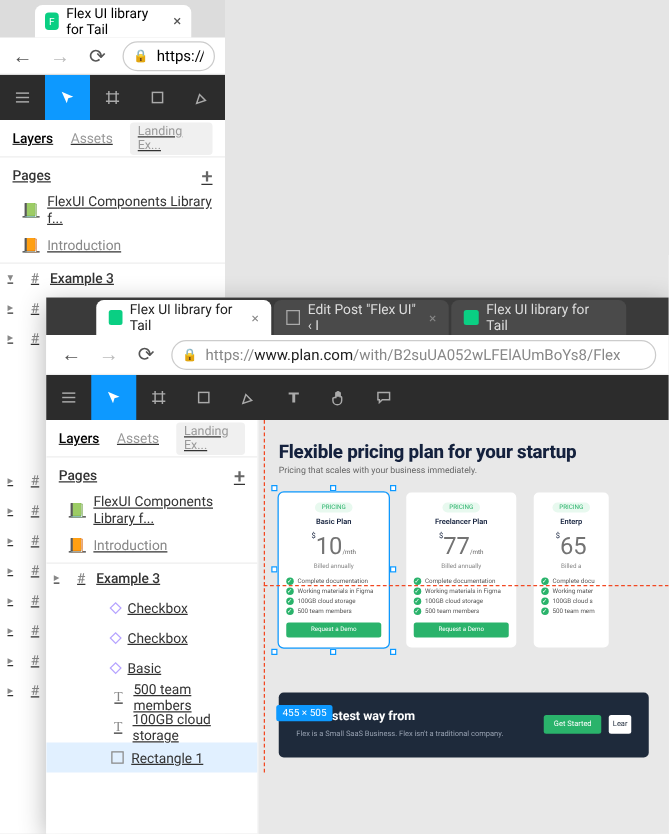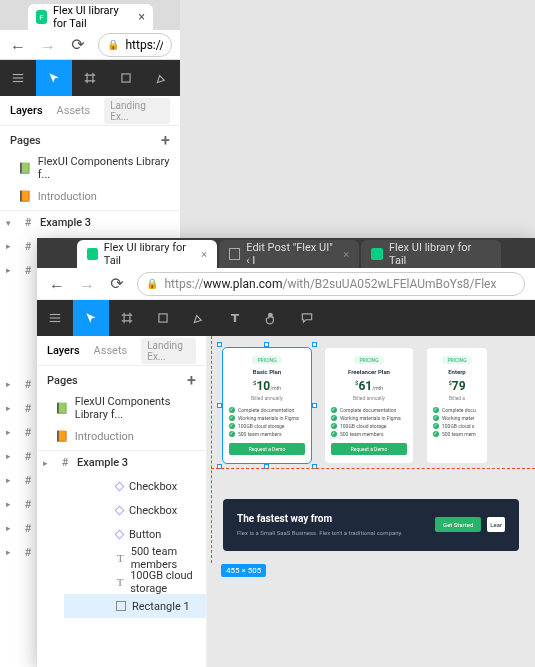--- a/index.html
+++ b/index.html
@@ -19,21 +19,21 @@
 .url-pill { flex: 1; height: 24px; border: 1px solid #ccc; border-radius: 12px; display: flex; align-items: center; padding: 0 8px; font-size: 12px; gap: 6px; overflow: hidden; }
 .lock { font-size: 10px; color: #666; }
 
 
 .fig-bar { height: 36px; background: #2c2c2c; display: flex; align-items: center; }
 .fig-btn { width: 36px; height: 36px; display: flex; align-items: center; justify-content: center; color: #aaa; }
 .fig-btn.active { background: #0d99ff; color: #fff; }
 .fig-btn svg { width: 14px; height: 14px; }
 
 
-.fig-panel { background: #fff; font-size: 11px; color: #333; }
+.fig-panel { background: #fff; font-size: 11px; color: #333; text-decoration: underline; }
 .panel-tabs { height: 30px; display: flex; align-items: center; padding: 0 10px; gap: 14px; border-bottom: 1px solid #eee; }
 .panel-tabs span { color: #999; }
 .panel-tabs span.on { color: #000; font-weight: 500; }
 .panel-tabs .file-chip { margin-left: auto; display: flex; align-items: center; gap: 4px; background: #f0f0f0; padding: 2px 6px; border-radius: 3px; font-size: 10px; }
 
 .pages-head { height: 28px; display: flex; align-items: center; justify-content: space-between; padding: 0 10px; font-weight: 500; }
 .plus { font-size: 16px; color: #666; }
 .page-row { height: 28px; display: flex; align-items: center; padding: 0 10px 0 18px; gap: 6px; color: #333; }
 .page-row .emoji { font-size: 11px; }
 .page-row.intro { color: #888; padding-left: 18px; }
@@ -67,21 +67,21 @@
 .pricing-head { font-size: 15px; font-weight: 800; color: #14213d; margin: 4px 0 2px 4px; letter-spacing: -0.2px; }
 .pricing-sub { font-size: 7px; color: #666; margin-left: 4px; margin-bottom: 14px; }
 
 .cards { display: flex; gap: 14px; margin-left: 4px; }
 .card { width: 88px; background: #fff; border-radius: 4px; padding: 8px 6px; font-size: 6px; color: #333; position: relative; }
 .card.sel { outline: 1px solid #0d99ff; }
 .card .tag { display: block; width: fit-content; margin: 0 auto 4px; background: #e8f9ef; color: #2ab36b; font-size: 5px; padding: 1px 5px; border-radius: 6px; }
 .card .pname { text-align: center; font-size: 6px; color: #14213d; font-weight: 600; margin-bottom: 4px; }
 .card .price { text-align: center; margin-bottom: 2px; }
 .card .price .cur { font-size: 6px; vertical-align: top; color: #14213d; }
-.card .price .amt { font-size: 12px; font-weight: 700; color: #14532d; }
+.card .price .amt { font-size: 19px; font-weight: 400; color: #737373; }
 .card .price .per { font-size: 5px; color: #666; }
 .card .billed { text-align: center; font-size: 5px; color: #888; margin-bottom: 6px; }
 .card .feat { display: flex; align-items: center; gap: 3px; font-size: 5px; color: #555; margin: 2px 0; }
 .card .feat .chk { width: 6px; height: 6px; background: #2ab36b; border-radius: 50%; position: relative; }
 .card .feat .chk::after { content: "✓"; color: #fff; font-size: 5px; position: absolute; top: -1px; left: 0.5px; }
 .card .cta { margin-top: 6px; background: #2ab36b; color: #fff; text-align: center; font-size: 5px; padding: 3px 0; border-radius: 2px; }
 
 .sel-handles { position: absolute; inset: -3px; pointer-events: none; }
 .sel-handles i { position: absolute; width: 5px; height: 5px; background: #fff; border: 1px solid #0d99ff; }
 .sel-handles i.tl { top: -3px; left: -3px; } .sel-handles i.tr { top: -3px; right: -3px; }
@@ -98,21 +98,21 @@
 .dark-cta .copy { flex: 1; }
 .dark-cta .h { color: #fff; font-size: 10px; font-weight: 700; line-height: 1.2; }
 .dark-cta .p { color: #96a0b0; font-size: 6px; margin-top: 4px; line-height: 1.3; }
 .dark-cta .btns { display: flex; gap: 6px; }
 .dark-cta .b1 { background: #2ab36b; color: #fff; font-size: 6px; padding: 4px 8px; border-radius: 2px; }
 .dark-cta .b2 { background: #fff; color: #1e2a3b; font-size: 6px; padding: 4px 3px; border-radius: 2px; }
 
 
 .win-front .fig-panel { width: 170px; position: absolute; top: 98px; left: 0; bottom: 0; border-right: 1px solid #eee; overflow: hidden; }
 .win-front .fig-bar { position: absolute; top: 62px; left: 0; right: 0; }
-.indent-2 { padding-left: 52px; margin-left: 27px; }
+.indent-2 { padding-left: 52px; }
 </style>
 </head>
 <body>
 
 <div class="win-back">
   <div class="bw-tabbar">
     <div class="bw-tab">
       <span class="figma-dot">F</span>
       <span>Flex UI library for Tail</span>
       <span class="bw-tab-x">×</span>
@@ -336,41 +336,43 @@
     <div class="layer-row indent-2">
         <span class="licon diamond"></span>
         <span>Checkbox</span>
       </div>
     <div class="layer-row indent-2">
         <span class="licon diamond"></span>
         <span>Checkbox</span>
       </div>
     <div class="layer-row indent-2">
         <span class="licon diamond"></span>
-        <span>Button</span>
+        <span>Basic</span>
       </div>
     <div class="layer-row indent-2">
         <span class="licon text"></span>
         <span>500 team members</span>
       </div>
     <div class="layer-row indent-2">
         <span class="licon text"></span>
         <span>100GB cloud storage</span>
       </div>
     <div class="layer-row indent-2 sel">
         <span class="licon rect"></span>
         <span>Rectangle 1</span>
       </div>
     <div class="layer-row indent-2"></div>
 
   </div>
 
   <div class="fig-canvas">
     <div class="canvas-inner" style="position:relative">
       <div class="guide-v"></div>
+      <div class="pricing-head">Flexible pricing plan for your startup</div>
+      <div class="pricing-sub">Pricing that scales with your business immediately.</div>
 
       <div class="cards">
 
         <div class="card sel">
           <div class="sel-handles">
               <i class="tl"></i>
               <i class="tm"></i>
               <i class="tr"></i>
               <i class="ml"></i>
               <i class="mr"></i>
@@ -397,21 +399,21 @@
           <div class="feat">
               <span class="chk"></span>
               <span>500 team members</span>
             </div>
           <div class="cta">Request a Demo</div>
         </div>
 
         <div class="card">
           <span class="tag">PRICING</span>
           <div class="pname">Freelancer Plan</div>
-          <div class="price"><span class="cur">$</span><span class="amt">61</span><span class="per">/mth</span></div>
+          <div class="price"><span class="cur">$</span><span class="amt">77</span><span class="per">/mth</span></div>
           <div class="billed">Billed annually</div>
           <div class="feat">
               <span class="chk"></span>
               <span>Complete documentation</span>
             </div>
           <div class="feat">
               <span class="chk"></span>
               <span>Working materials in Figma</span>
             </div>
           <div class="feat">
@@ -421,21 +423,21 @@
           <div class="feat">
               <span class="chk"></span>
               <span>500 team members</span>
             </div>
           <div class="cta">Request a Demo</div>
         </div>
 
         <div class="card" style="width:60px;overflow:hidden">
           <span class="tag">PRICING</span>
           <div class="pname">Enterp</div>
-          <div class="price"><span class="cur">$</span><span class="amt">79</span></div>
+          <div class="price"><span class="cur">$</span><span class="amt">65</span></div>
           <div class="billed">Billed a</div>
           <div class="feat">
               <span class="chk"></span>
               <span>Complete docu</span>
             </div>
           <div class="feat">
               <span class="chk"></span>
               <span>Working mater</span>
             </div>
           <div class="feat">

